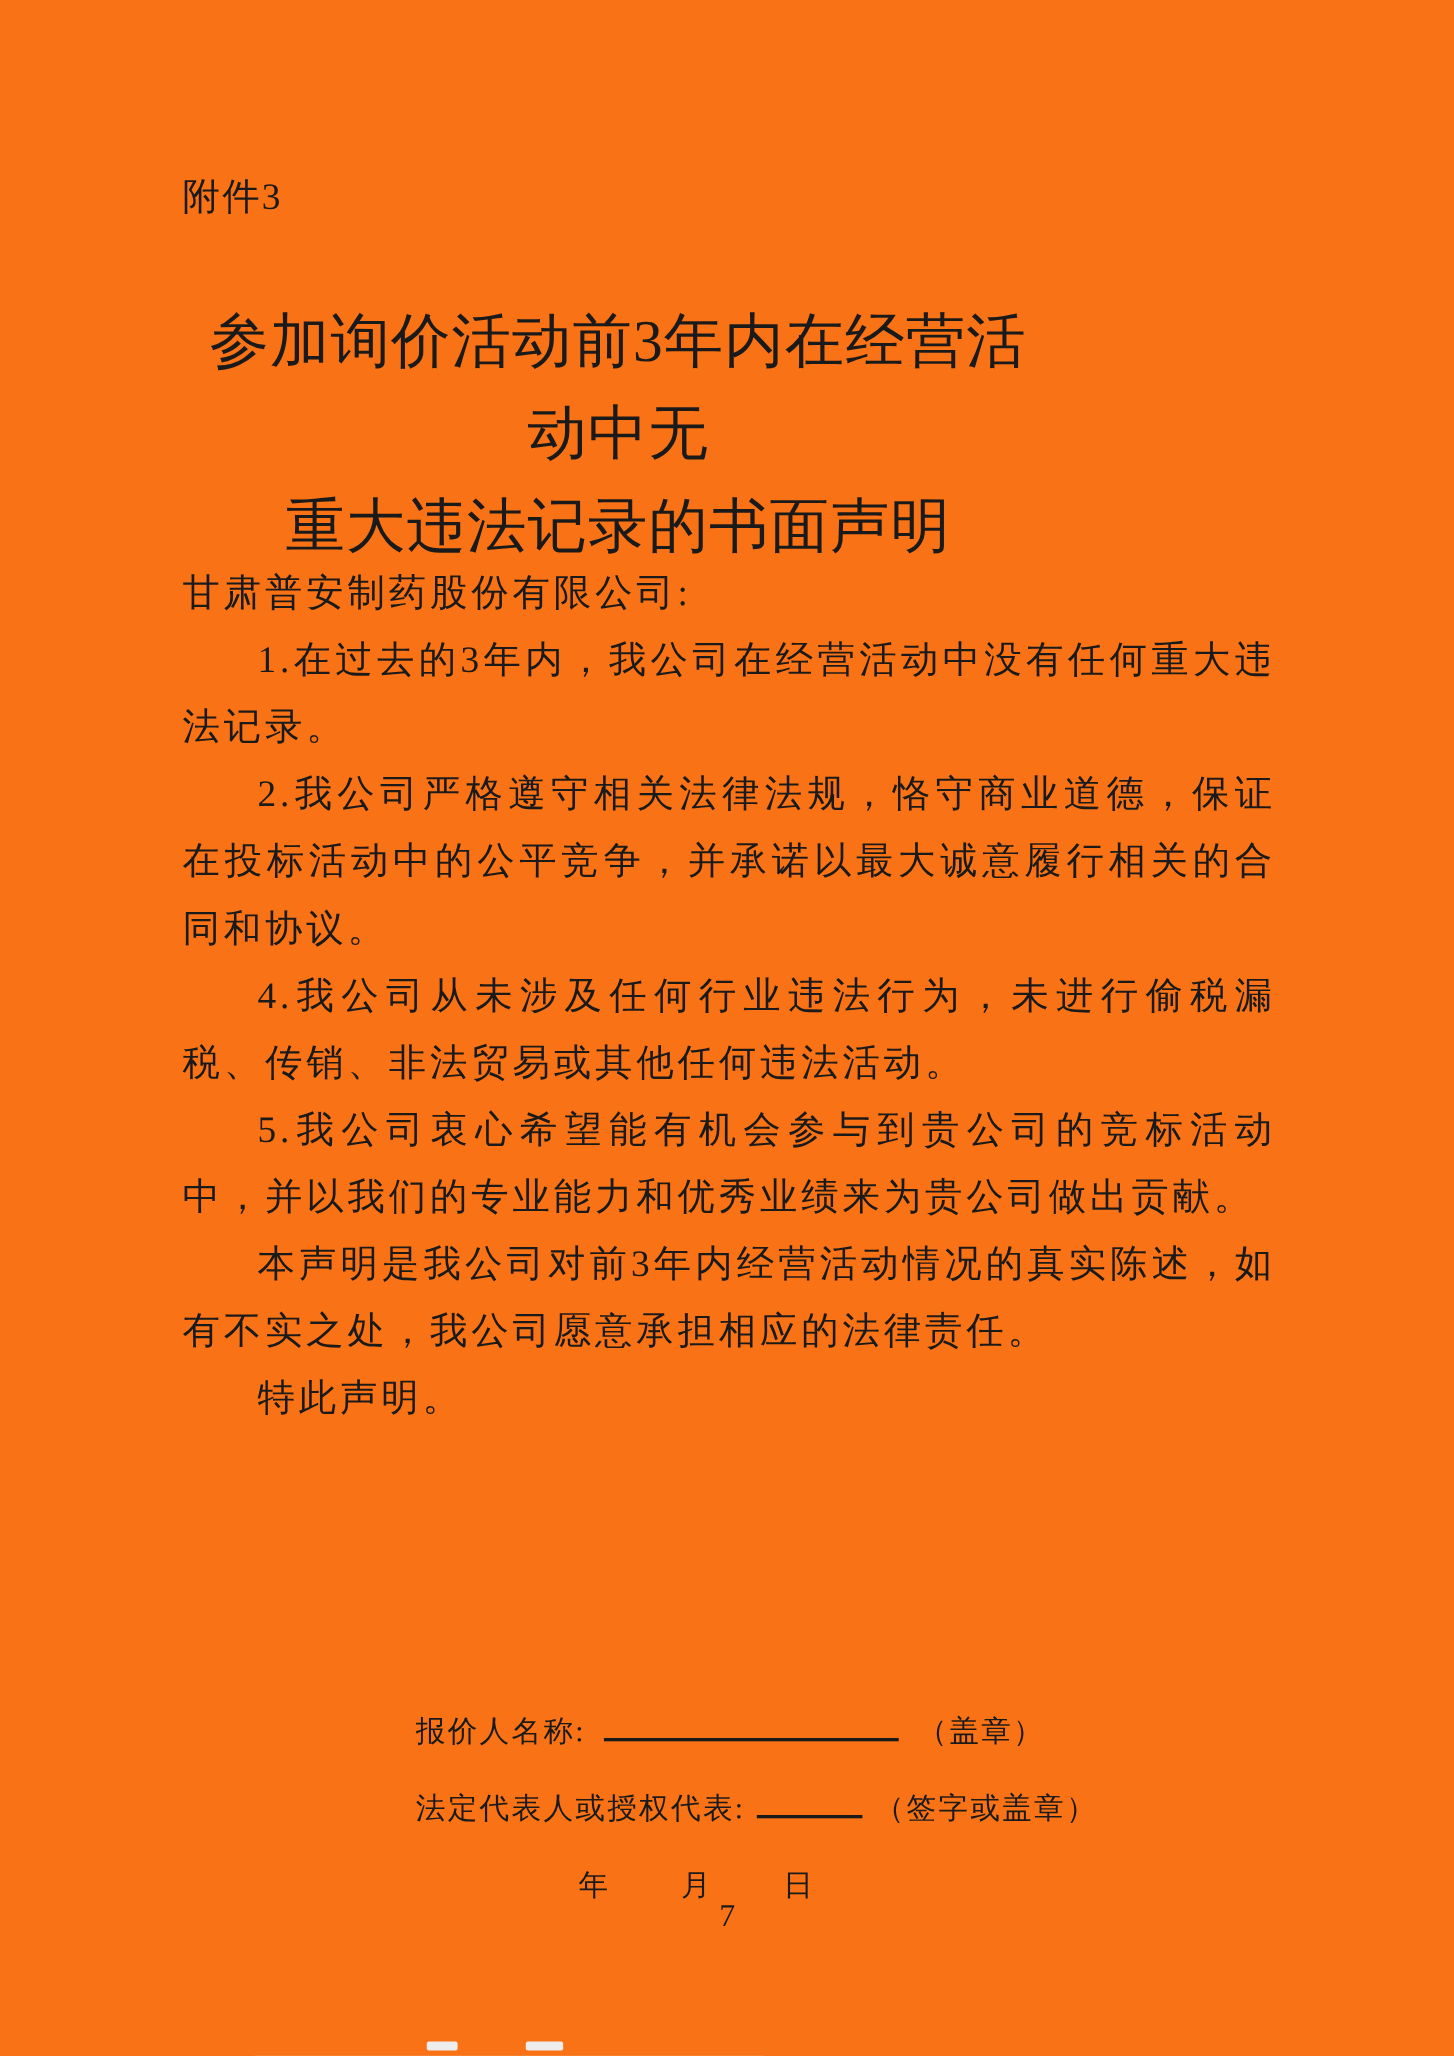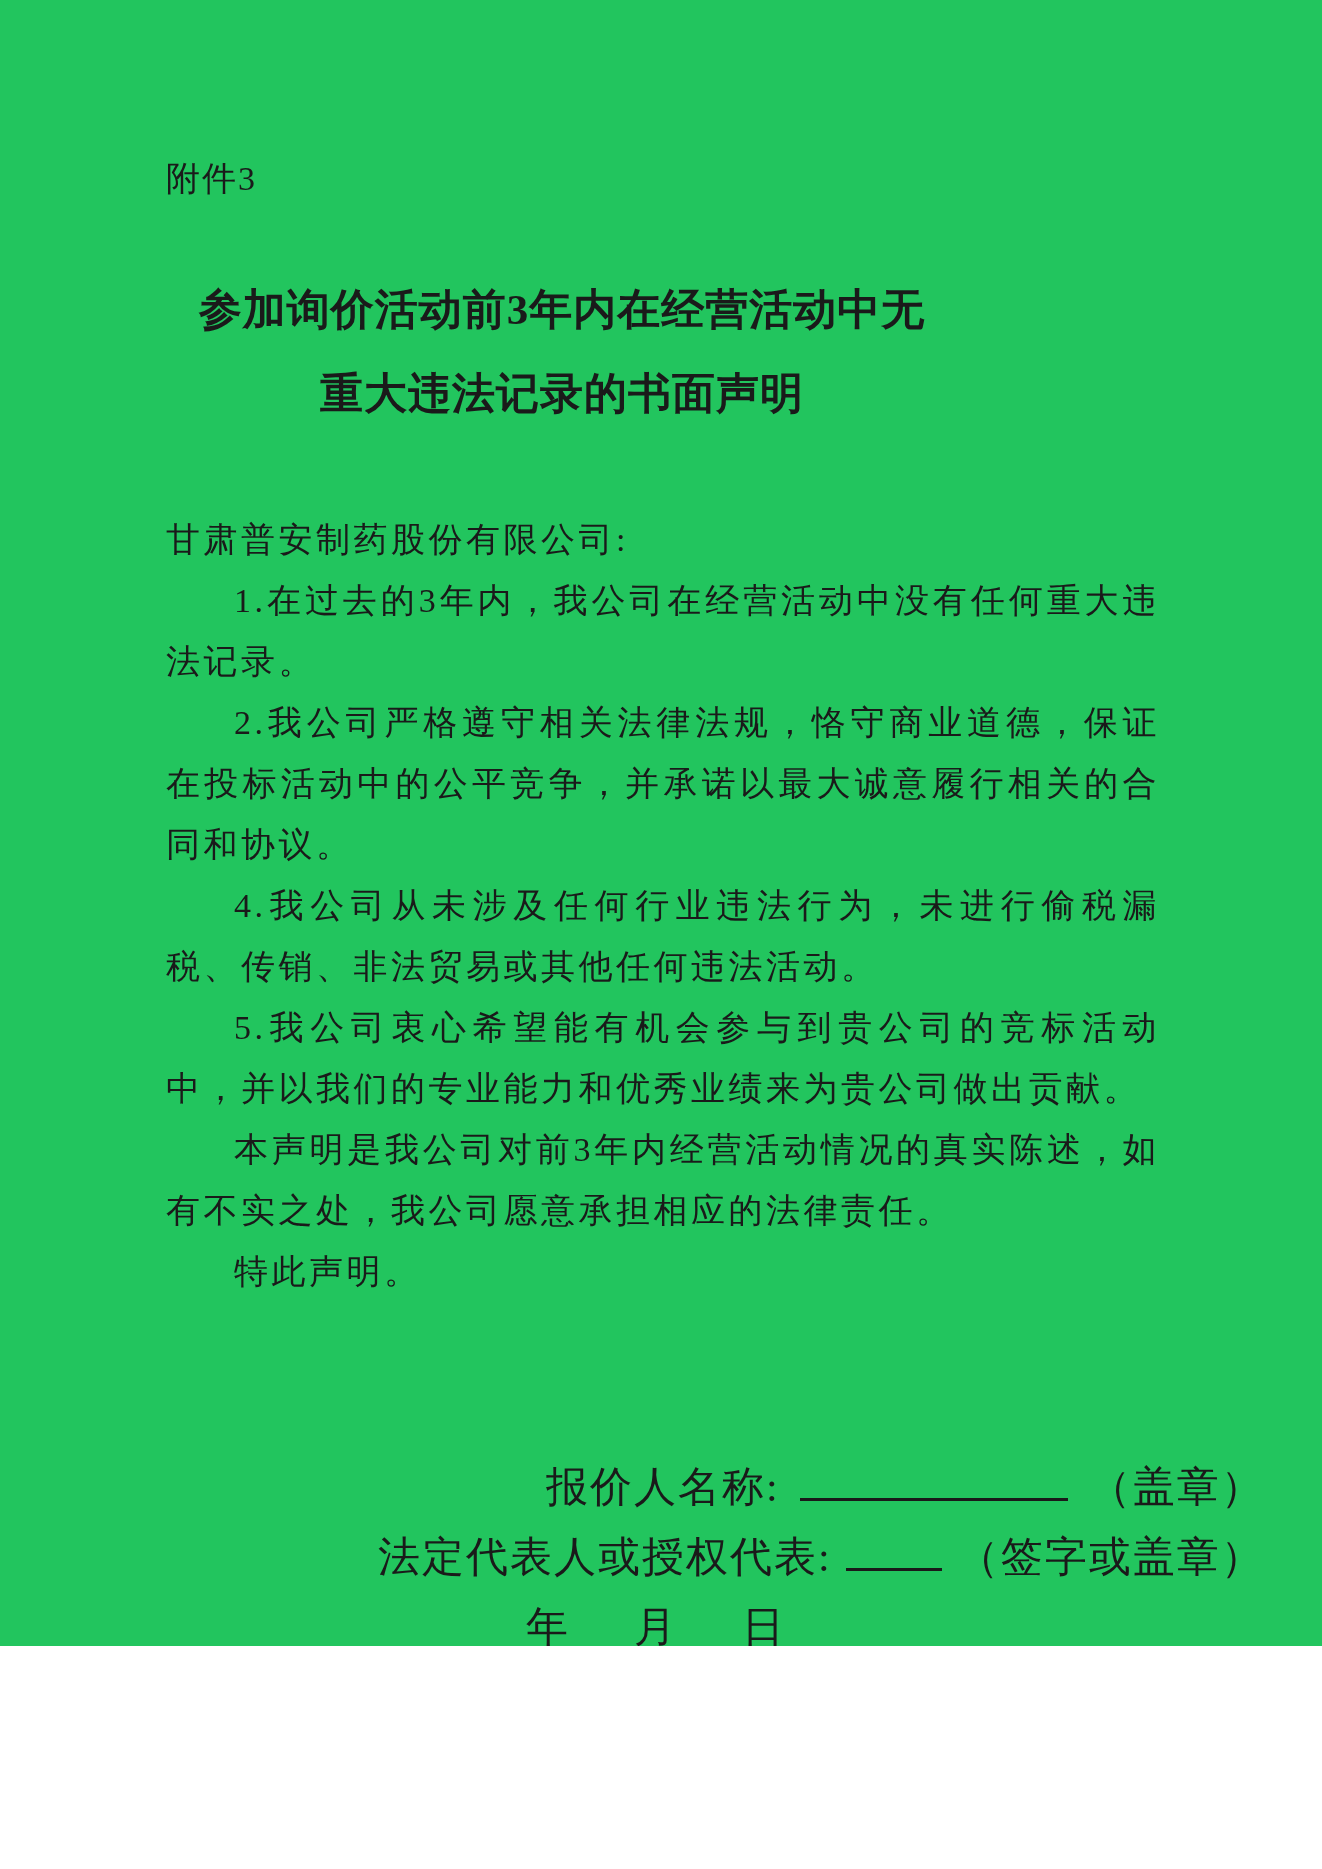--- a/index.html
+++ b/index.html
@@ -1,66 +1,65 @@
 <!DOCTYPE html>
 <html><head>
 <meta charset="utf-8">
 <style>
   html, body { margin: 0; padding: 0; background: #ffffff; }
   .page {
     position: relative;
     width: 1322px;
-    height: 1646px;
-    background: #22c55e;
+    height: 1869px;
+    background: #f97316;
     color: #1a1a1a;
     font-family: "Liberation Serif", "DejaVu Serif", serif;
     overflow: hidden;
   }
   .attachment-label {
     position: absolute;
     left: 166px;
     top: 156px;
     font-size: 34px;
     letter-spacing: 2px;
   }
   .doc-title {
     position: absolute;
     left: 166px;
     top: 268px;
     width: 792px;
     margin: 0;
     text-align: center;
-    font-size: 43px;
-    font-weight: bold;
+    font-size: 54px;
+    font-weight: normal;
     line-height: 84px;
     letter-spacing: 1px;
   }
   .doc-title .title-line { display: block; }
   .body-text {
     position: absolute;
     left: 166px;
     top: 509px;
     width: 994px;
     font-size: 34px;
     line-height: 61px;
     letter-spacing: 3.5px;
     text-align: justify;
     text-justify: inter-ideograph;
   }
   .body-text p { margin: 0; }
   .body-text p.indent { text-indent: 2em; }
   .sig-block {
     position: absolute;
     left: 378px;
-    top: 1452px;
-    font-size: 42px;
+    top: 1539px;
+    font-size: 27px;
     line-height: 70px;
     letter-spacing: 2px;
     white-space: nowrap;
-    text-align: right;
   }
   .blank {
     display: inline-block;
     border-bottom: 3px solid #1a1a1a;
     height: 30px;
     vertical-align: baseline;
   }
   .blank.long { width: 268px; margin: 0 8px; }
   .blank.short { width: 96px; margin: 0 2px; }
   .date-line {

